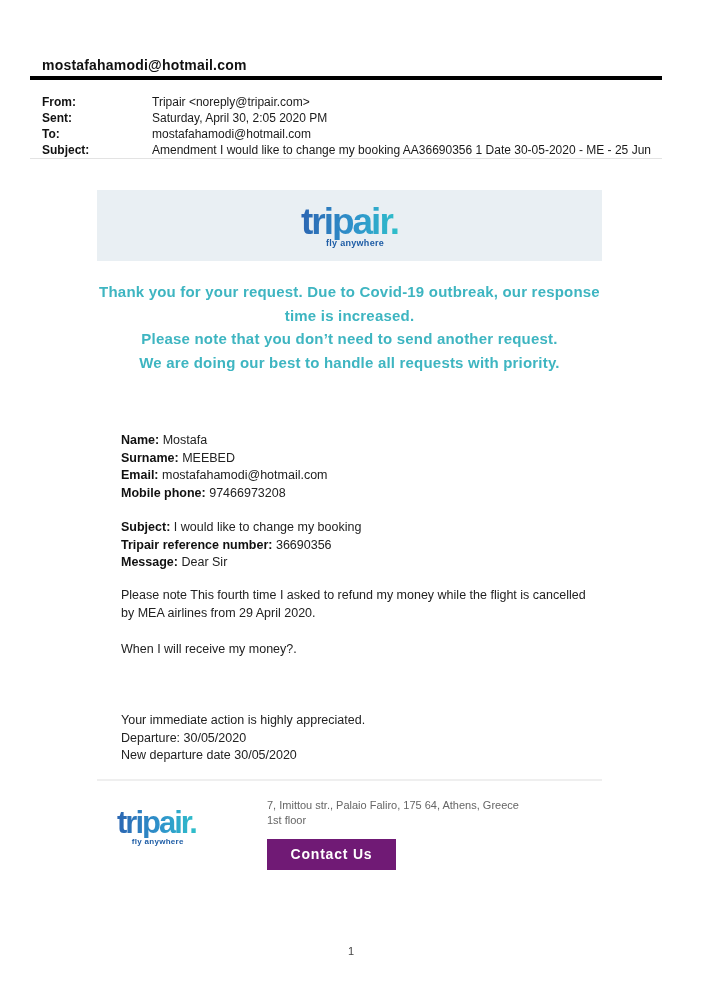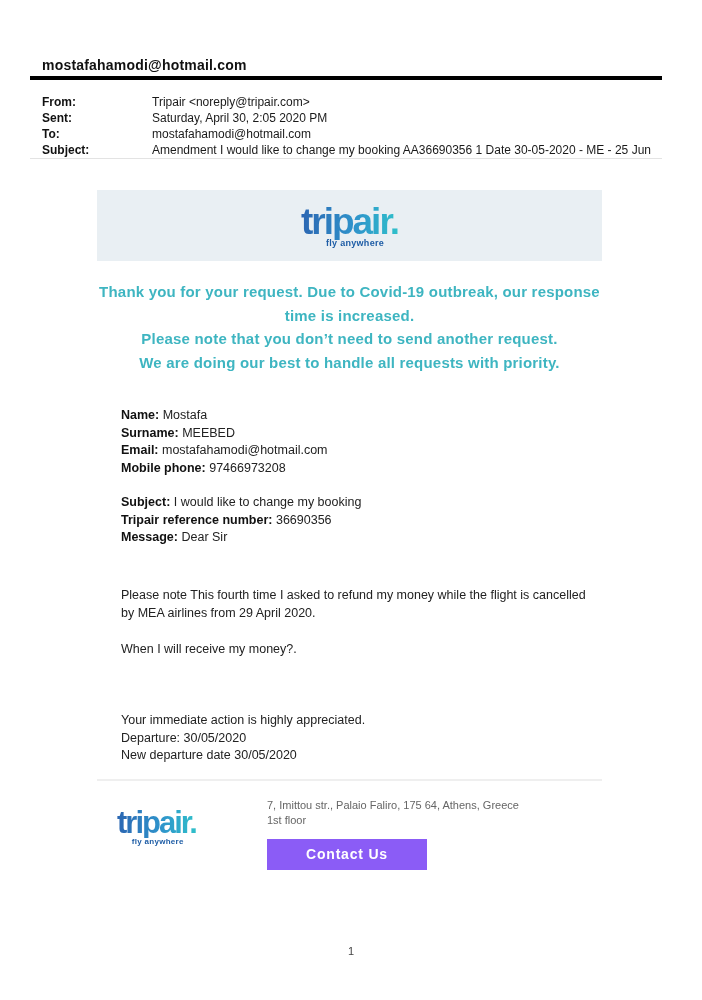--- a/index.html
+++ b/index.html
@@ -49,43 +49,43 @@
   .logo-sm .logo-text { font-size:31px; line-height:30px; }
   .logo-sm .logo-tagline { font-size:8px; padding-right:12px; margin-top:-1px; }
 
   .notice {
     position:absolute; left:97px; top:280px; width:505px;
     text-align:center; color:#3eb5c1; font-weight:bold;
     font-size:15px; line-height:23.5px; letter-spacing:0.2px;
   }
   .notice p { margin:0; }
 
-  .details { position:absolute; left:121px; top:407px; width:470px;
+  .details { position:absolute; left:121px; top:432px; width:470px;
     font-size:12.5px; line-height:17.5px; color:#222; }
   .details .group2 { margin-top:17px; }
   .drow .lbl { font-weight:bold; color:#111; }
 
   .msg { position:absolute; left:121px; width:466px;
     font-size:12.5px; line-height:17.5px; color:#222; }
   .msg-1 { top:587px; }
   .msg-2 { top:641px; }
   .msg-3 { top:712px; }
   .msg p { margin:0; }
 
   .pre-footer-rule {
     position:absolute; left:97px; top:779px; width:505px; height:2px;
     background:#efefef;
   }
   .footer { position:absolute; left:97px; top:793px; width:505px; height:90px; }
   .footer-logo { position:absolute; left:20px; top:15px; }
   .footer-right { position:absolute; left:170px; top:5px; width:330px; }
   .address { font-size:11px; line-height:15px; color:#666; }
   .contact-btn {
-    display:block; margin-top:11px; width:160px; height:31px;
-    background:#8b5cf6; border:none; cursor:pointer;
+    display:block; margin-top:11px; width:129px; height:31px;
+    background:#701a75; border:none; cursor:pointer;
     color:#ffffff; font-family:"Liberation Sans", sans-serif;
     font-size:14px; font-weight:bold; letter-spacing:0.8px;
     line-height:31px; text-align:center;
   }
   .page-number {
     position:absolute; left:0; top:945px; width:702px;
     text-align:center; font-size:11px; color:#444;
   }
 </style>
 </head>

